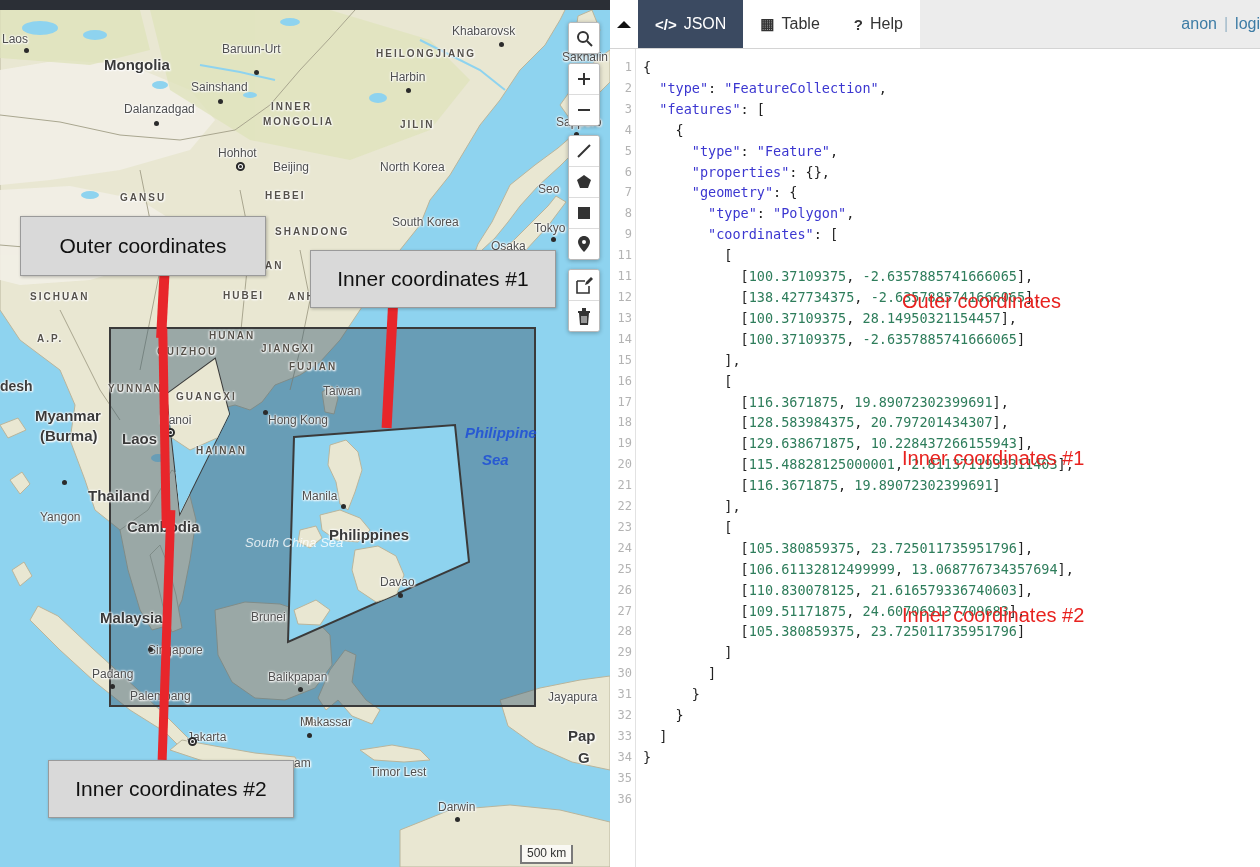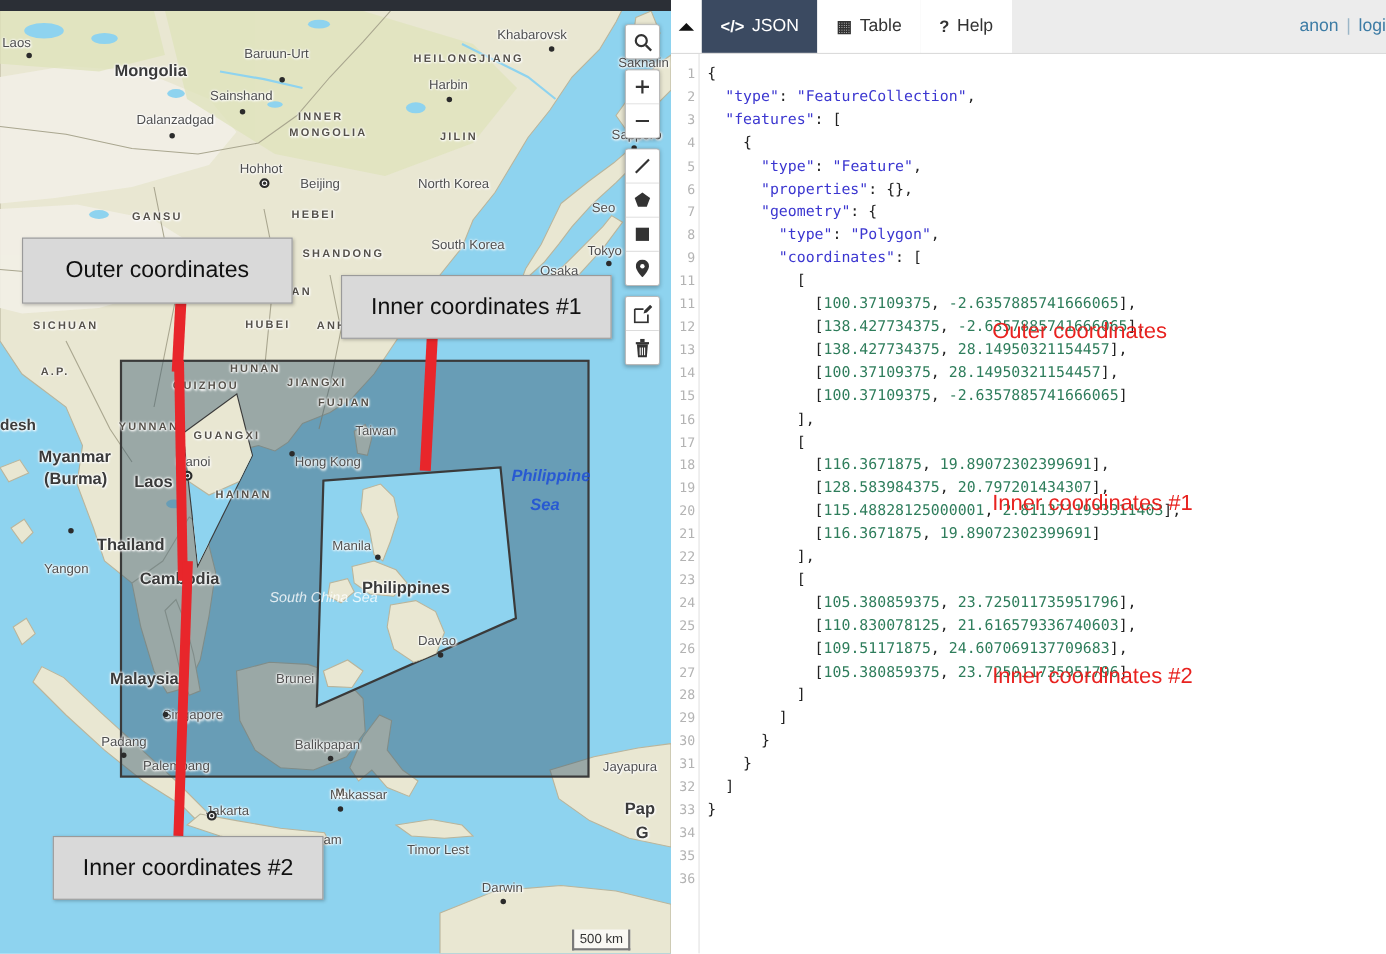--- a/index.html
+++ b/index.html
@@ -444,32 +444,33 @@
           <div class="ln">  <span class="k">"features"</span><span class="p">: [</span></div>
           <div class="ln">    <span class="p">{</span></div>
           <div class="ln">      <span class="k">"type"</span><span class="p">: </span><span class="s">"Feature"</span><span class="p">,</span></div>
           <div class="ln">      <span class="k">"properties"</span><span class="p">: {},</span></div>
           <div class="ln">      <span class="k">"geometry"</span><span class="p">: {</span></div>
           <div class="ln">        <span class="k">"type"</span><span class="p">: </span><span class="s">"Polygon"</span><span class="p">,</span></div>
           <div class="ln">        <span class="k">"coordinates"</span><span class="p">: [</span></div>
           <div class="ln">          <span class="p">[</span></div>
           <div class="ln">            <span class="p">[</span><span class="n">100.37109375</span><span class="p">, </span><span class="n">-2.6357885741666065</span><span class="p">],</span></div>
           <div class="ln">            <span class="p">[</span><span class="n">138.427734375</span><span class="p">, </span><span class="n">-2.6357885741666065</span><span class="p">],</span></div>
-          <div class="ln">            <span class="p">[</span><span class="n">138.427734375</span><span class="p">, </span><span class="n">28.14950321154457</span><span class="p">],</span></div>
           <div class="ln">            <span class="p">[</span><span class="n">100.37109375</span><span class="p">, </span><span class="n">28.14950321154457</span><span class="p">],</span></div>
           <div class="ln">            <span class="p">[</span><span class="n">100.37109375</span><span class="p">, </span><span class="n">-2.6357885741666065</span><span class="p">]</span></div>
           <div class="ln">          <span class="p">],</span></div>
           <div class="ln">          <span class="p">[</span></div>
           <div class="ln">            <span class="p">[</span><span class="n">116.3671875</span><span class="p">, </span><span class="n">19.89072302399691</span><span class="p">],</span></div>
           <div class="ln">            <span class="p">[</span><span class="n">128.583984375</span><span class="p">, </span><span class="n">20.797201434307</span><span class="p">],</span></div>
+          <div class="ln">            <span class="p">[</span><span class="n">129.638671875</span><span class="p">, </span><span class="n">10.228437266155943</span><span class="p">],</span></div>
           <div class="ln">            <span class="p">[</span><span class="n">115.48828125000001</span><span class="p">, </span><span class="n">2.8113711933311403</span><span class="p">],</span></div>
           <div class="ln">            <span class="p">[</span><span class="n">116.3671875</span><span class="p">, </span><span class="n">19.89072302399691</span><span class="p">]</span></div>
           <div class="ln">          <span class="p">],</span></div>
           <div class="ln">          <span class="p">[</span></div>
           <div class="ln">            <span class="p">[</span><span class="n">105.380859375</span><span class="p">, </span><span class="n">23.725011735951796</span><span class="p">],</span></div>
+          <div class="ln">            <span class="p">[</span><span class="n">106.61132812499999</span><span class="p">, </span><span class="n">13.068776734357694</span><span class="p">],</span></div>
           <div class="ln">            <span class="p">[</span><span class="n">110.830078125</span><span class="p">, </span><span class="n">21.616579336740603</span><span class="p">],</span></div>
           <div class="ln">            <span class="p">[</span><span class="n">109.51171875</span><span class="p">, </span><span class="n">24.607069137709683</span><span class="p">],</span></div>
           <div class="ln">            <span class="p">[</span><span class="n">105.380859375</span><span class="p">, </span><span class="n">23.725011735951796</span><span class="p">]</span></div>
           <div class="ln">          <span class="p">]</span></div>
           <div class="ln">        <span class="p">]</span></div>
           <div class="ln">      <span class="p">}</span></div>
           <div class="ln">    <span class="p">}</span></div>
           <div class="ln">  <span class="p">]</span></div>
           <div class="ln"><span class="p">}</span></div>
           <div class="ln"> </div>

